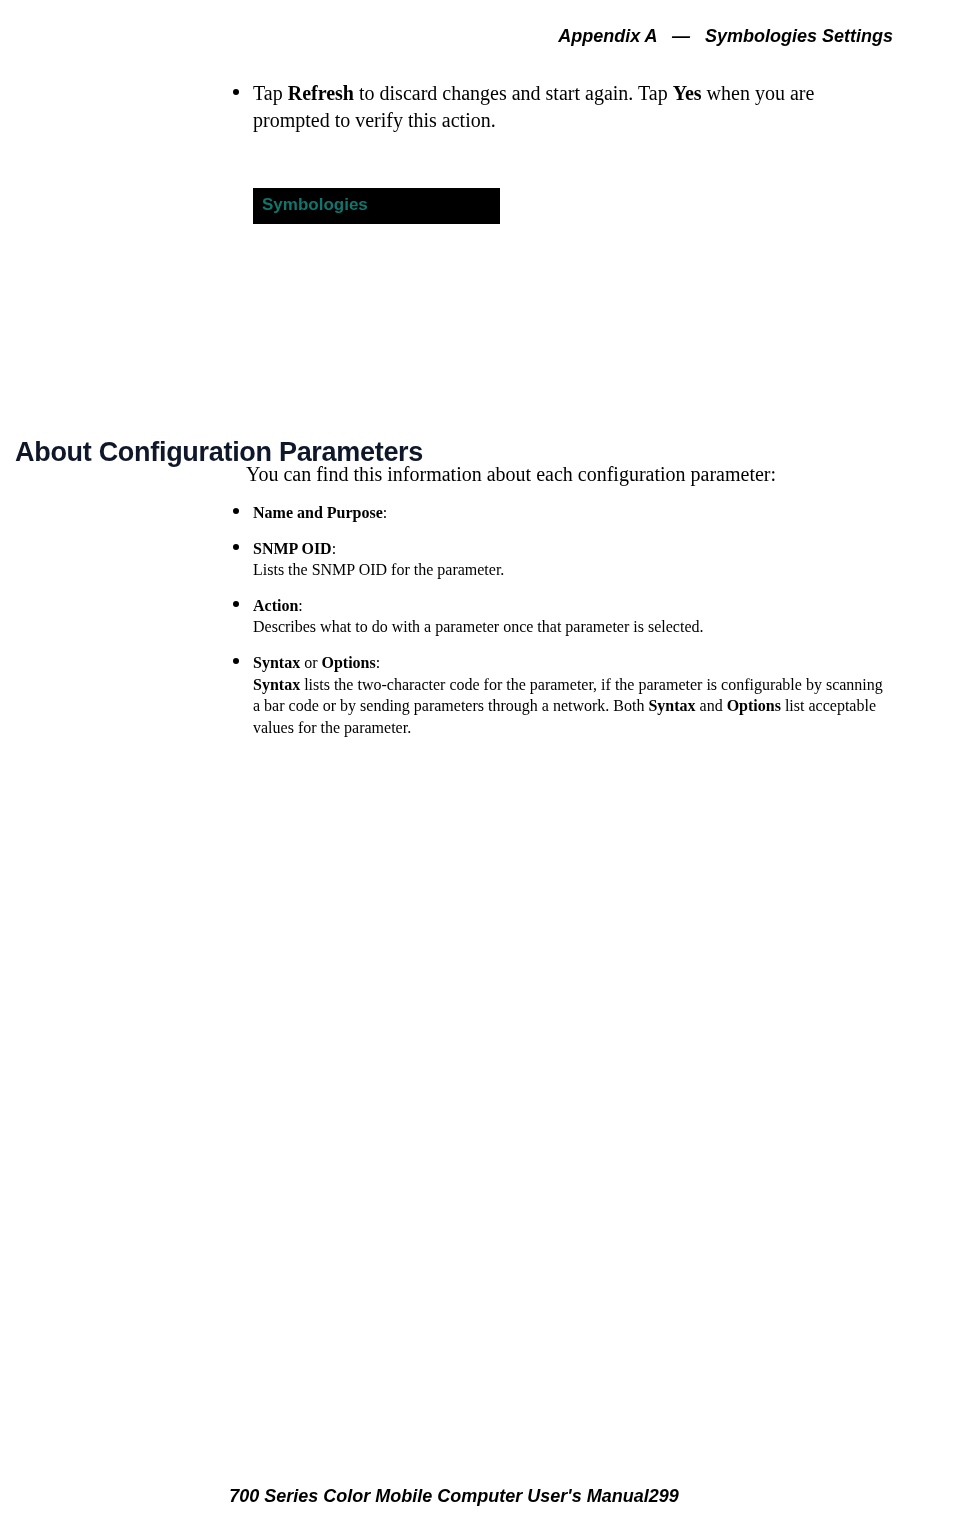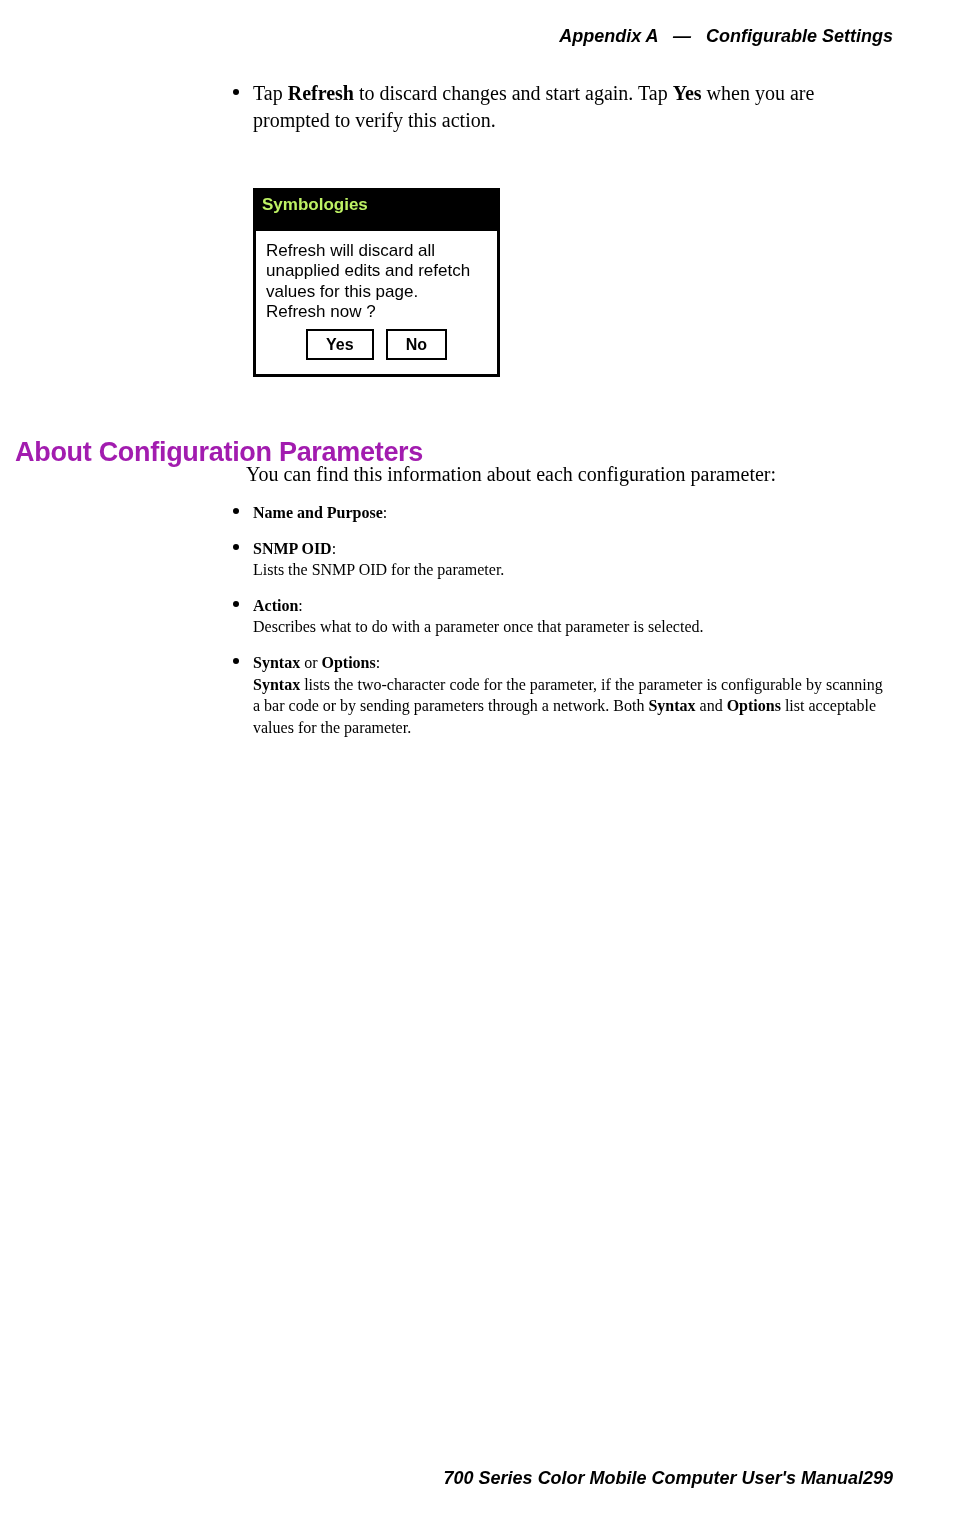--- a/index.html
+++ b/index.html
@@ -58,25 +58,25 @@
     .dialog {
       margin: 30px 0 0 24px;
       width: 247px;
       border: 3px solid #000;
       border-top: none;
       background: #fff;
       display: inline-block;
     }
     .dialog-title {
       background: #000;
-      color: #bef264;
+      color: #0f766e;
       font-family: "Tahoma", "Arial", sans-serif;
       font-weight: bold;
       font-size: 17px;
-      padding: 4px 6px 16px 6px;
+      padding: 4px 6px 6px 6px;
       border-top: 3px solid #000;
       margin: 0;
     }
     .dialog-body {
       padding: 10px 10px 14px 10px;
       font-family: "Tahoma", "Arial", sans-serif;
       font-size: 17px;
       line-height: 1.2;
     }
     .dialog-buttons {
@@ -95,21 +95,21 @@
       text-align: center;
     }
     .section-heading {
       position: absolute;
       left: 15px;
       top: 415px;
       font-family: "Arial Narrow", Arial, sans-serif;
       font-weight: bold;
       font-size: 27px;
       letter-spacing: -0.3px;
-      color: #a21caf;
+      color: #0f172a;
       font-stretch: condensed;
     }
     .section-body {
       position: absolute;
       left: 229px;
       top: 455px;
       width: 664px;
     }
     .intro {
       font-size: 20px;
@@ -134,58 +134,48 @@
       left: 4px;
       top: 0.58em;
       width: 6px;
       height: 6px;
       background: #000;
       border-radius: 50%;
       margin-top: -3px;
     }
     .page-footer {
       position: absolute;
-      bottom: 32px;
+      bottom: 14px;
       left: 15px;
       right: 78px;
       display: flex;
-      justify-content: flex-end;
+      justify-content: center;
       font-family: "Arial Narrow", Arial, sans-serif;
       font-weight: bold;
       font-style: italic;
       font-size: 18px;
     }
   </style>
 </head>
 <body>
 
 <div class="page-header">
   <span>Appendix A</span>
   <span class="dash">—</span>
-  <span>Configurable Settings</span>
+  <span>Symbologies Settings</span>
 </div>
 
 <div class="content">
   <ul class="bullets">
     <li>
       <span>Tap </span><span class="bold">Refresh</span><span> to discard changes and start again. Tap </span><span class="bold">Yes</span><span> when you are prompted to verify this action.</span>
     </li>
   </ul>
   <div class="dialog">
     <div class="dialog-title">Symbologies</div>
-    <div class="dialog-body">
-      <div>Refresh will discard all</div>
-      <div>unapplied edits and refetch</div>
-      <div>values for this page.</div>
-      <div>Refresh now ?</div>
-      <div class="dialog-buttons">
-        <div class="btn">Yes</div>
-        <div class="btn">No</div>
-      </div>
-    </div>
   </div>
 </div>
 
 <h2 class="section-heading">About Configuration Parameters</h2>
 
 <div class="section-body">
   <p class="intro">You can find this information about each configuration parameter:</p>
   <ul class="param-list">
     <li>
       <span class="bold">Name and Purpose</span><span>:</span><br>

